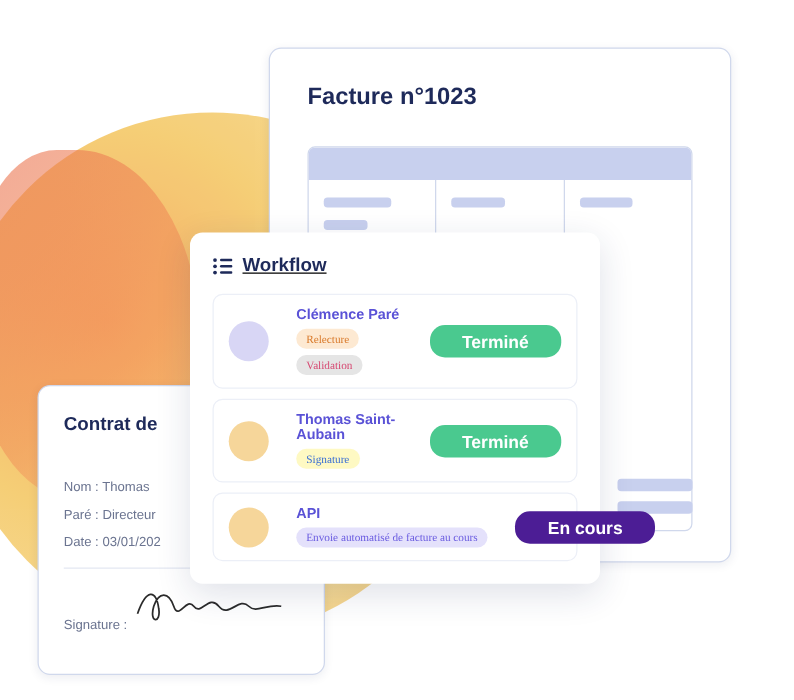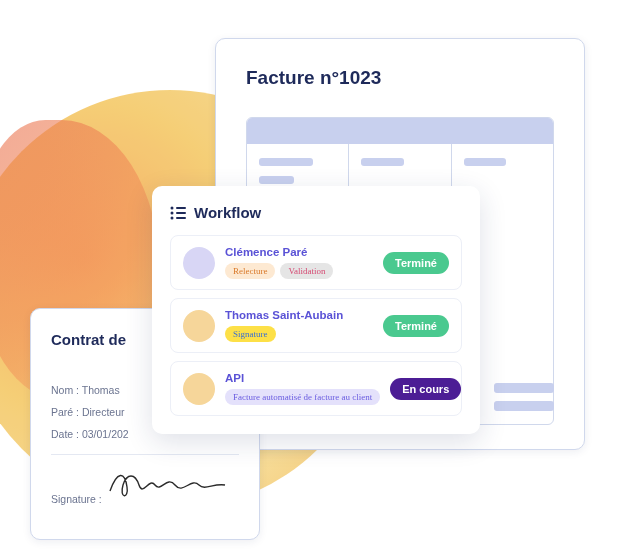--- a/index.html
+++ b/index.html
@@ -22,35 +22,35 @@
 .inv-footer-lines .skel { width: 60px; height: 10px; margin-bottom: 8px; }
 
 .contract { left: 30px; top: 308px; width: 230px; height: 232px; padding: 22px 20px; z-index: 3; }
 .contract h3 { color: #1e2a5a; font-size: 15px; font-weight: 700; margin-bottom: 36px; }
 .contract .line { font-size: 10.5px; color: #6b7490; margin-bottom: 10px; }
 .contract .sep { border-top: 1px solid #e4e8f2; margin: 14px 0 8px; }
 .sig { margin-top: 4px; }
 .sig svg { width: 130px; height: 40px; }
 
 .workflow { left: 152px; top: 186px; width: 328px; padding: 18px 18px 10px; z-index: 5; border: none; box-shadow: 0 8px 28px rgba(30,40,90,0.14); }
-.wf-head { display: flex; align-items: center; gap: 8px; margin-bottom: 14px; }
+.wf-head { display: flex; align-items: center; gap: 8px; margin-bottom: 14px; text-decoration: underline; }
 .wf-head .icon { width: 16px; height: 14px; }
 .wf-head h3 { color: #1e2a5a; font-size: 15px; font-weight: 700; }
-.wf-item { border: 1px solid #eceff7; border-radius: 8px; padding: 10px 12px; margin-bottom: 8px; display: flex; align-items: center; gap: 10px; }
+.wf-item { border: 1px solid #eceff7; border-radius: 8px; padding: 10px 12px; margin-bottom: 8px; display: flex; align-items: center; gap: 22px; }
 .avatar { width: 32px; height: 32px; border-radius: 50%; flex-shrink: 0; }
 .av1 { background: #d8d6f5; } .av2 { background: #f6d69a; } .av3 { background: #f6d69a; }
 .wf-mid { flex: 1; }
 .wf-name { color: #5a52d6; font-size: 11.5px; font-weight: 600; margin-bottom: 5px; }
 .tags { display: flex; gap: 5px; flex-wrap: wrap; font-family: Liberation Serif, serif; }
 .tag { font-size: 9px; padding: 3px 8px; border-radius: 9px; font-weight: 500; white-space: nowrap; }
 .tag.orange { background: #fde9d2; color: #d97a2b; }
 .tag.pink { background: #e5e5e5; color: #d64a73; }
-.tag.blue { background: #fde047; color: #3a6fd4; }
+.tag.blue { background: #fef9c3; color: #3a6fd4; }
 .tag.purple { background: #e4e1fb; color: #6a5ce0; }
-.status { font-size: 11px; padding: 5px 12px; border-radius: 12px; color: #fff; font-weight: 600; flex-shrink: 0; text-align: center; }
+.status { font-size: 14px; padding: 5px 26px; border-radius: 12px; color: #fff; font-weight: 600; flex-shrink: 0; text-align: center; }
 .status.done { background: #4ac98f; }
 .status.progress { background: #4c1d95; }
 </style>
 </head>
 <body>
 
 <div class="bg-blob"></div>
 
 <div class="card invoice">
   <h2>Facture n°1023</h2>
@@ -128,19 +128,19 @@
             <span class="tag blue">Signature</span>
           </div>
         </div>
         <span class="status done">Terminé</span>
       </div>
       <div class="wf-item">
         <div class="avatar av3"></div>
         <div class="wf-mid">
           <div class="wf-name">API</div>
           <div class="tags">
-            <span class="tag purple">Facture automatisé de facture au client</span>
+            <span class="tag purple">Envoie automatisé de facture au cours</span>
           </div>
         </div>
         <span class="status progress">En cours</span>
       </div>
     </div>
 </div>
 
 </body></html>

